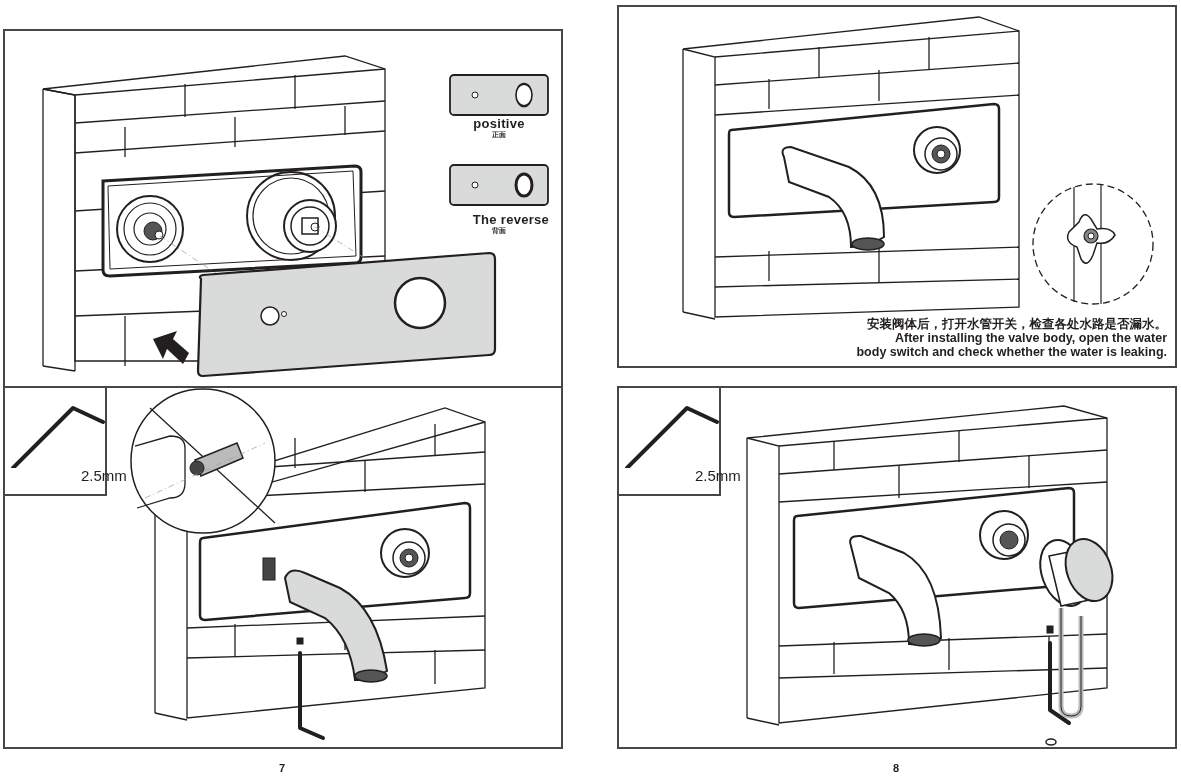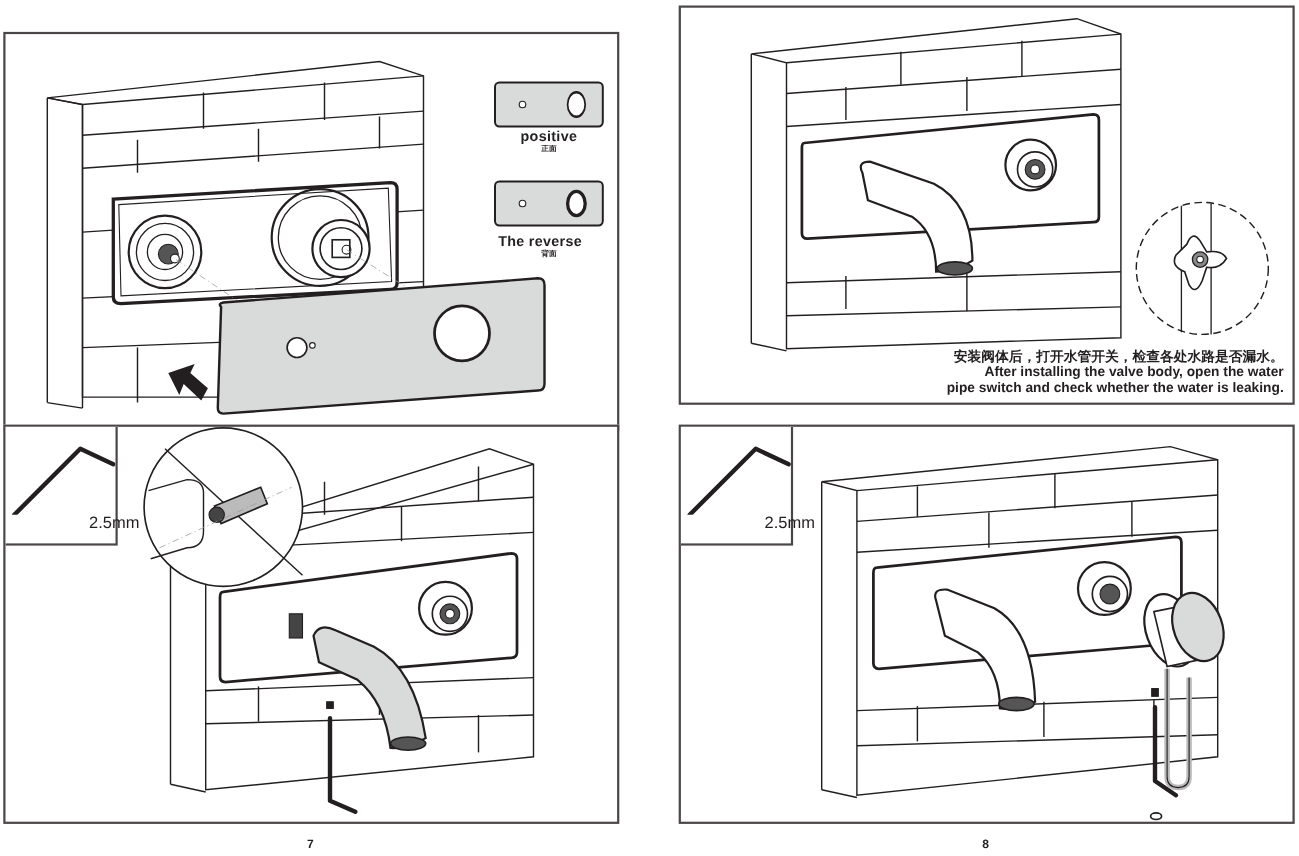--- a/index.html
+++ b/index.html
@@ -78,21 +78,21 @@
       <circle cx="519" cy="64" r="8" fill="#fff" stroke-width="1.6" transform="scale(1,1.4) translate(0,-18.3)"></circle>
     </g>
     <g stroke="#231f20">
       <rect x="445" y="134" width="98" height="40" rx="4" fill="#d9dada" stroke-width="1.8"></rect>
       <circle cx="470" cy="154" r="3" fill="#fff" stroke-width="1"></circle>
       <ellipse cx="519" cy="154" rx="8" ry="11" fill="#fff" stroke-width="3"></ellipse>
     </g>
   </svg>
   <div class="lbl lbl-en" style="left:445px;top:85px;width:98px;">positive</div>
   <div class="lbl lbl-cn" style="left:445px;top:99px;width:98px;">正面</div>
-  <div class="lbl lbl-en" style="left:427px;top:181px;width:118px;">The reverse</div>
+  <div class="lbl lbl-en" style="left:447px;top:181px;width:118px;">The reverse</div>
   <div class="lbl lbl-cn" style="left:445px;top:195px;width:98px;">背面</div>
 </div>
 
 <div id="p2" class="panel">
   <svg width="556" height="359" viewBox="0 0 556 359">
     <g fill="none" stroke="#231f20" stroke-width="1.3">
       <polygon points="64,42 360,10 400,24 400,300 96,310 96,50" fill="#fff"></polygon>
       <line x1="64" y1="42" x2="64" y2="305"></line>
       <line x1="64" y1="305" x2="96" y2="312"></line>
       <line x1="96" y1="50" x2="400" y2="24"></line>
@@ -120,21 +120,21 @@
       <circle cx="474" cy="237" r="60" stroke-width="1.3" stroke-dasharray="7,4"></circle>
       <line x1="455" y1="180" x2="455" y2="295" stroke-width="1.2"></line>
       <line x1="482" y1="178" x2="482" y2="297" stroke-width="1.2"></line>
       <path d="M460,215 Q465,202 472,212 L478,222 Q492,220 496,228 Q490,238 478,236 L474,248 Q468,262 462,252 L458,240 Q445,235 450,225 Z" fill="#fff" stroke-width="1.5"></path>
       <circle cx="472" cy="229" r="7" fill="#888" stroke-width="1.2"></circle>
       <circle cx="472" cy="229" r="3" fill="#fff" stroke-width="1"></circle>
     </g>
   </svg>
   <div class="note" style="top:310px;">安装阀体后，打开水管开关，检查各处水路是否漏水。</div>
   <div class="note" style="top:324px;margin-left:28px;">After installing the valve body, open the water</div>
-  <div class="note" style="top:338px;">pipe switch and check whether the water is leaking.</div>
+  <div class="note" style="top:338px;">body switch and check whether the water is leaking.</div>
 </div>
 
 <div id="p3" class="panel">
   <svg width="556" height="359" viewBox="0 0 556 359">
     <g fill="none" stroke="#231f20" stroke-width="1.3">
       <polygon points="150,110 440,20 480,34 480,300 182,330 182,118" fill="#fff"></polygon>
       <line x1="150" y1="110" x2="150" y2="325"></line>
       <line x1="150" y1="325" x2="182" y2="332"></line>
       <line x1="182" y1="118" x2="480" y2="34"></line>
       <line x1="250" y1="80" x2="480" y2="64"></line>

